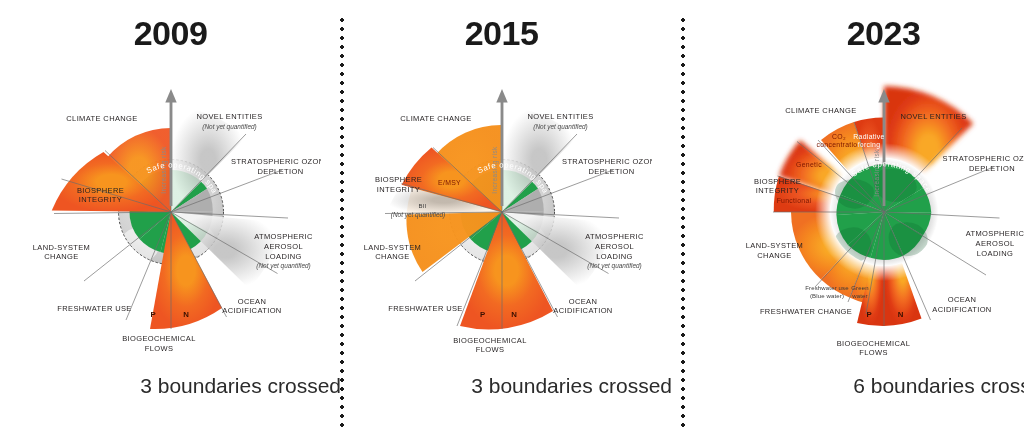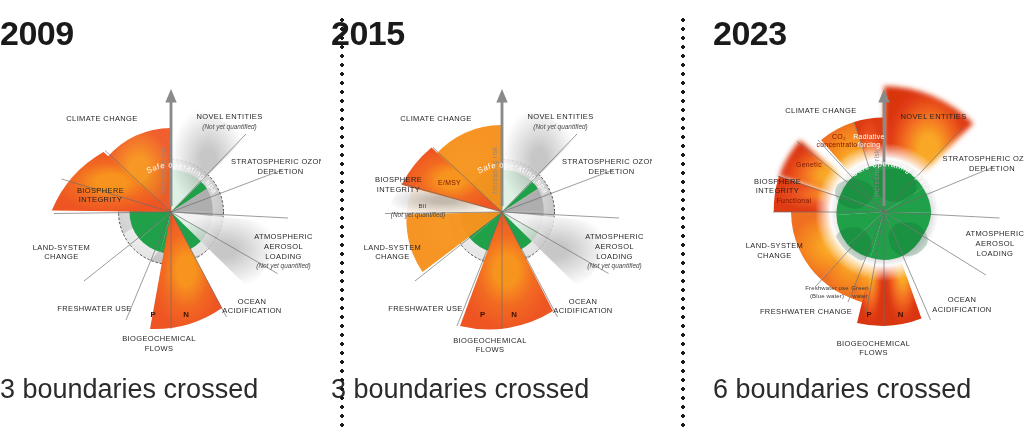--- a/index.html
+++ b/index.html
@@ -13,28 +13,28 @@
   }
   #root{position:relative;width:1024px;height:447px;}
 
   .panel{position:absolute;top:0;height:447px;width:341px;}
   #panel-0{left:0;}
   #panel-1{left:331px;}
   #panel-2{left:713px;}
 
   .panel-title{
     position:absolute;top:14px;left:0;width:100%;
-    text-align:left;
+    text-align:center;
     font-size:34px;font-weight:700;letter-spacing:-0.5px;
     color:#1a1a1a;
   }
   .panel-caption{
     position:absolute;top:374px;left:0;width:100%;
-    text-align:left;
-    font-size:27px;font-weight:400;color:#2b2b2b;
+    text-align:right;
+    font-size:21px;font-weight:400;color:#2b2b2b;
   }
 
   .wheel-wrap{position:absolute;left:50%;top:62px;transform:translateX(-50%);}
   .wheel{display:block;}
 
   
   .divider{
     position:absolute;top:18px;width:4px;height:412px;
     background-image:radial-gradient(circle at 2px 2px, #1a1a1a 1.7px, rgba(0,0,0,0) 2px);
     background-size:4px 9px;

